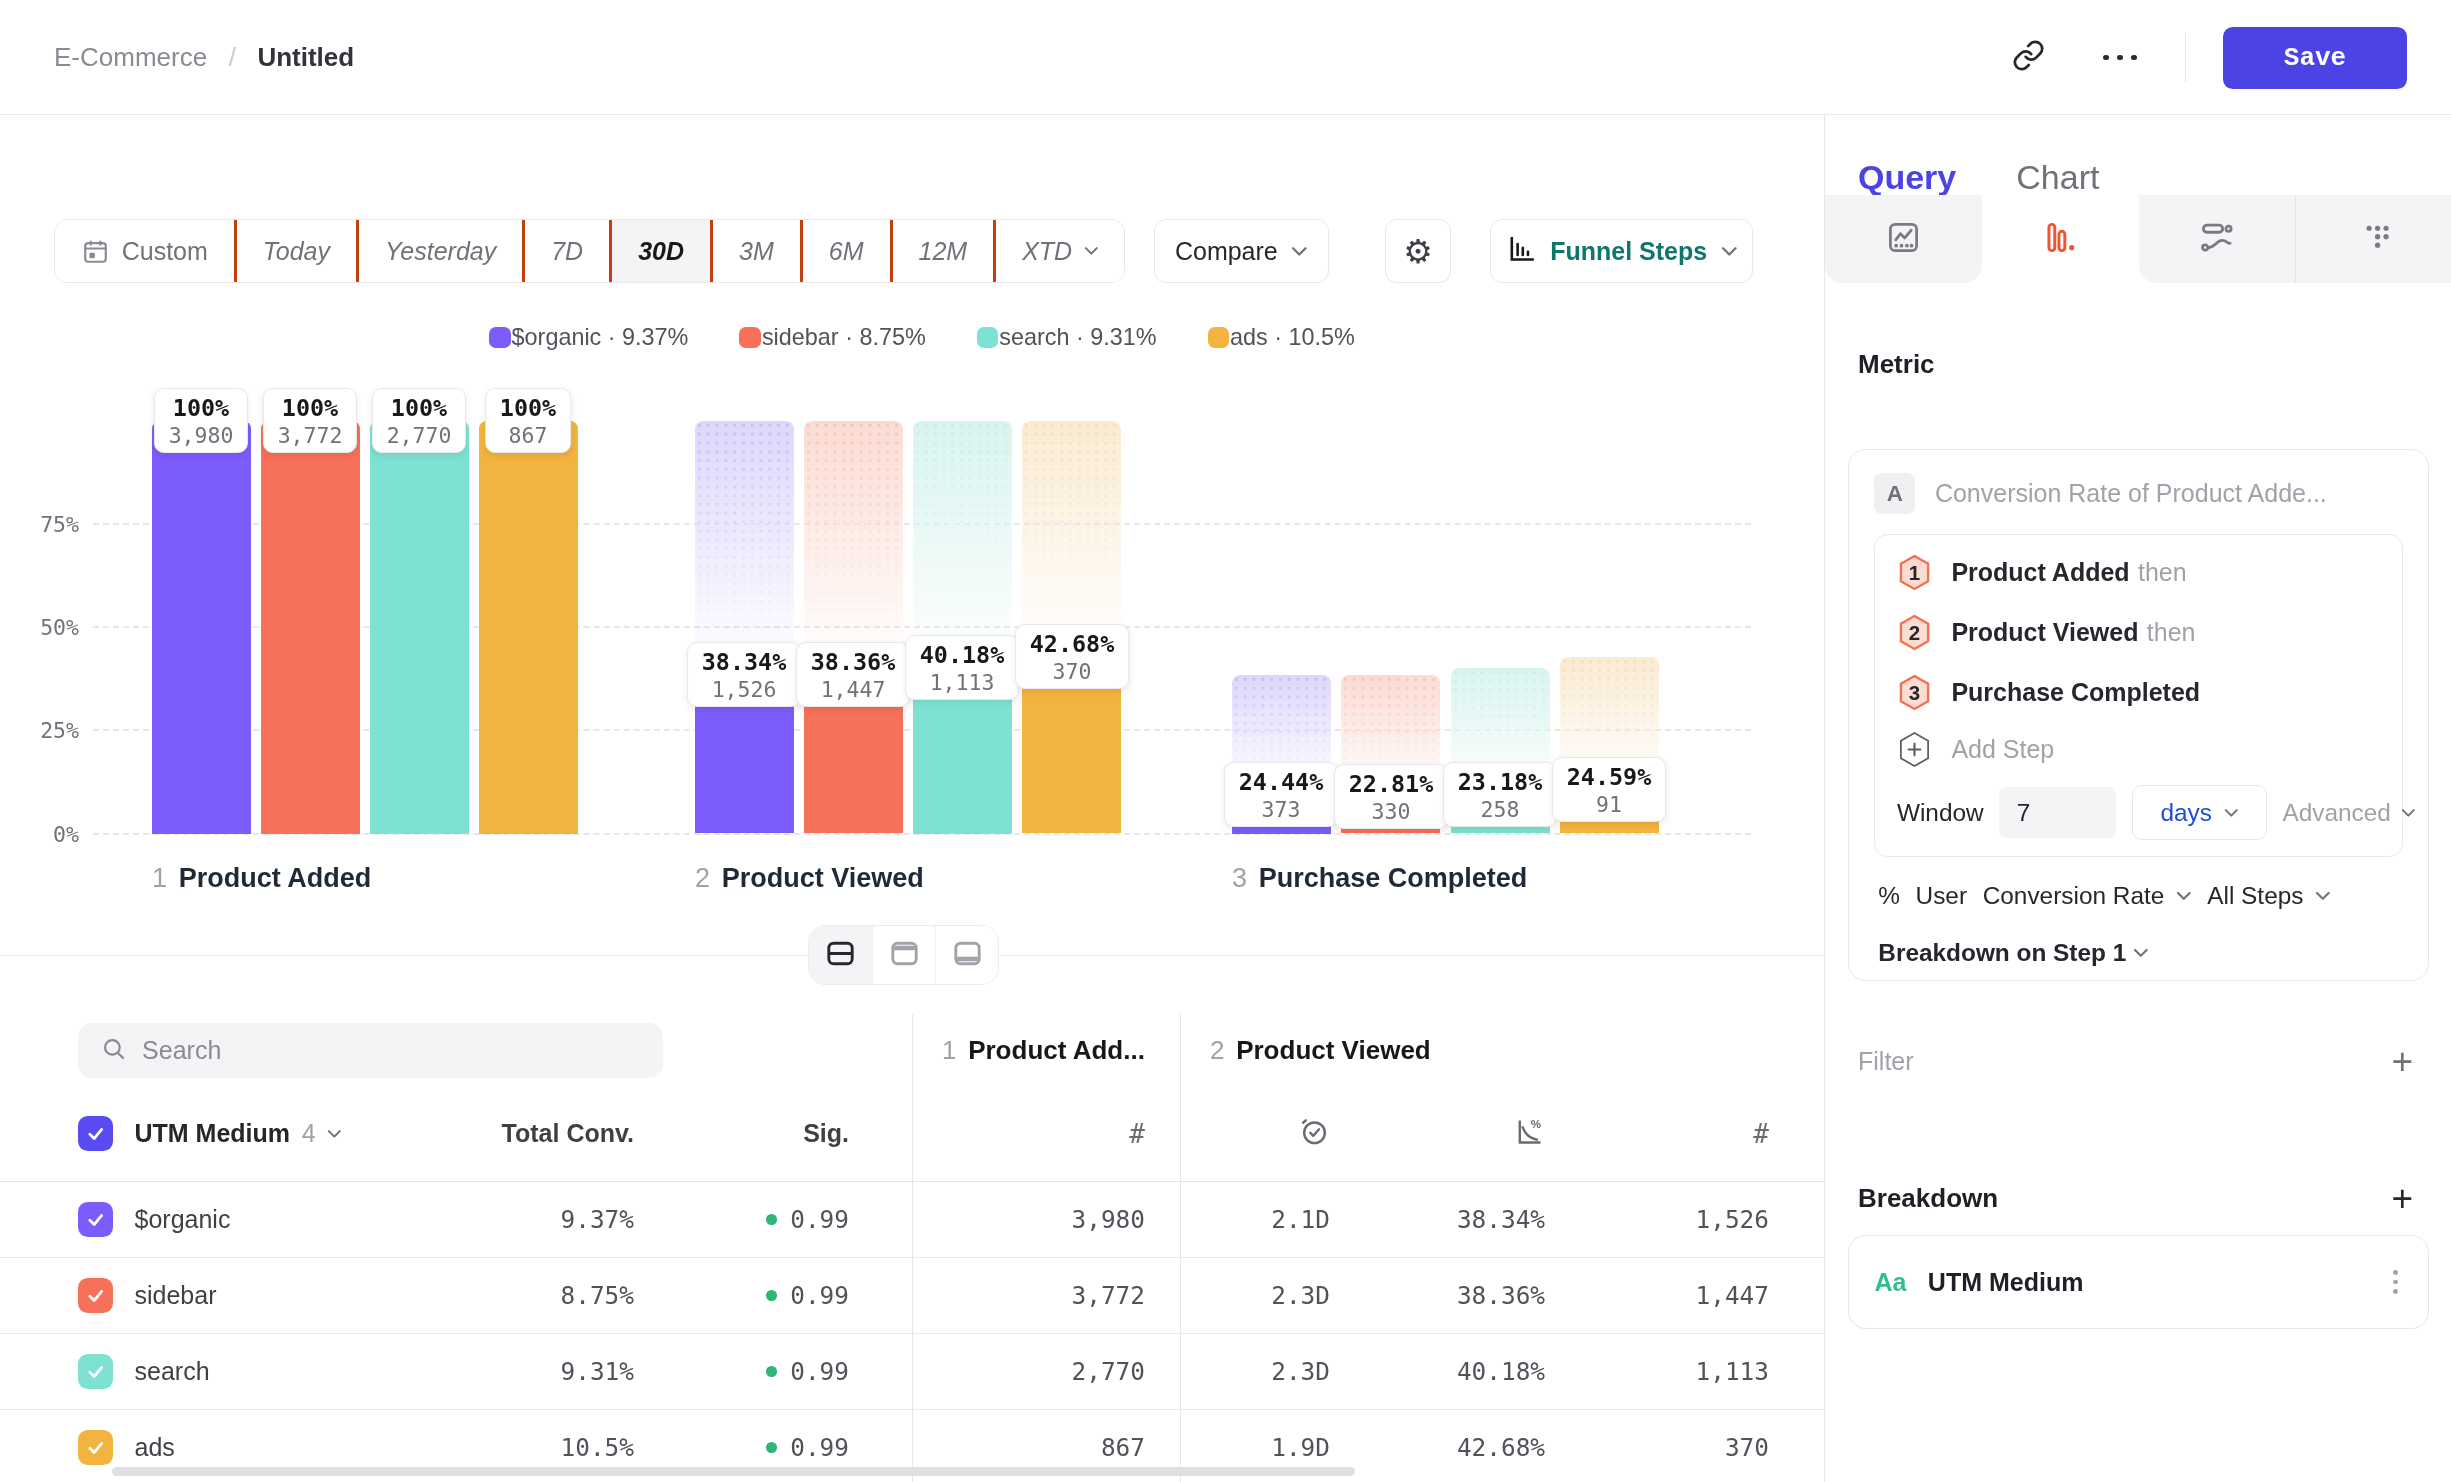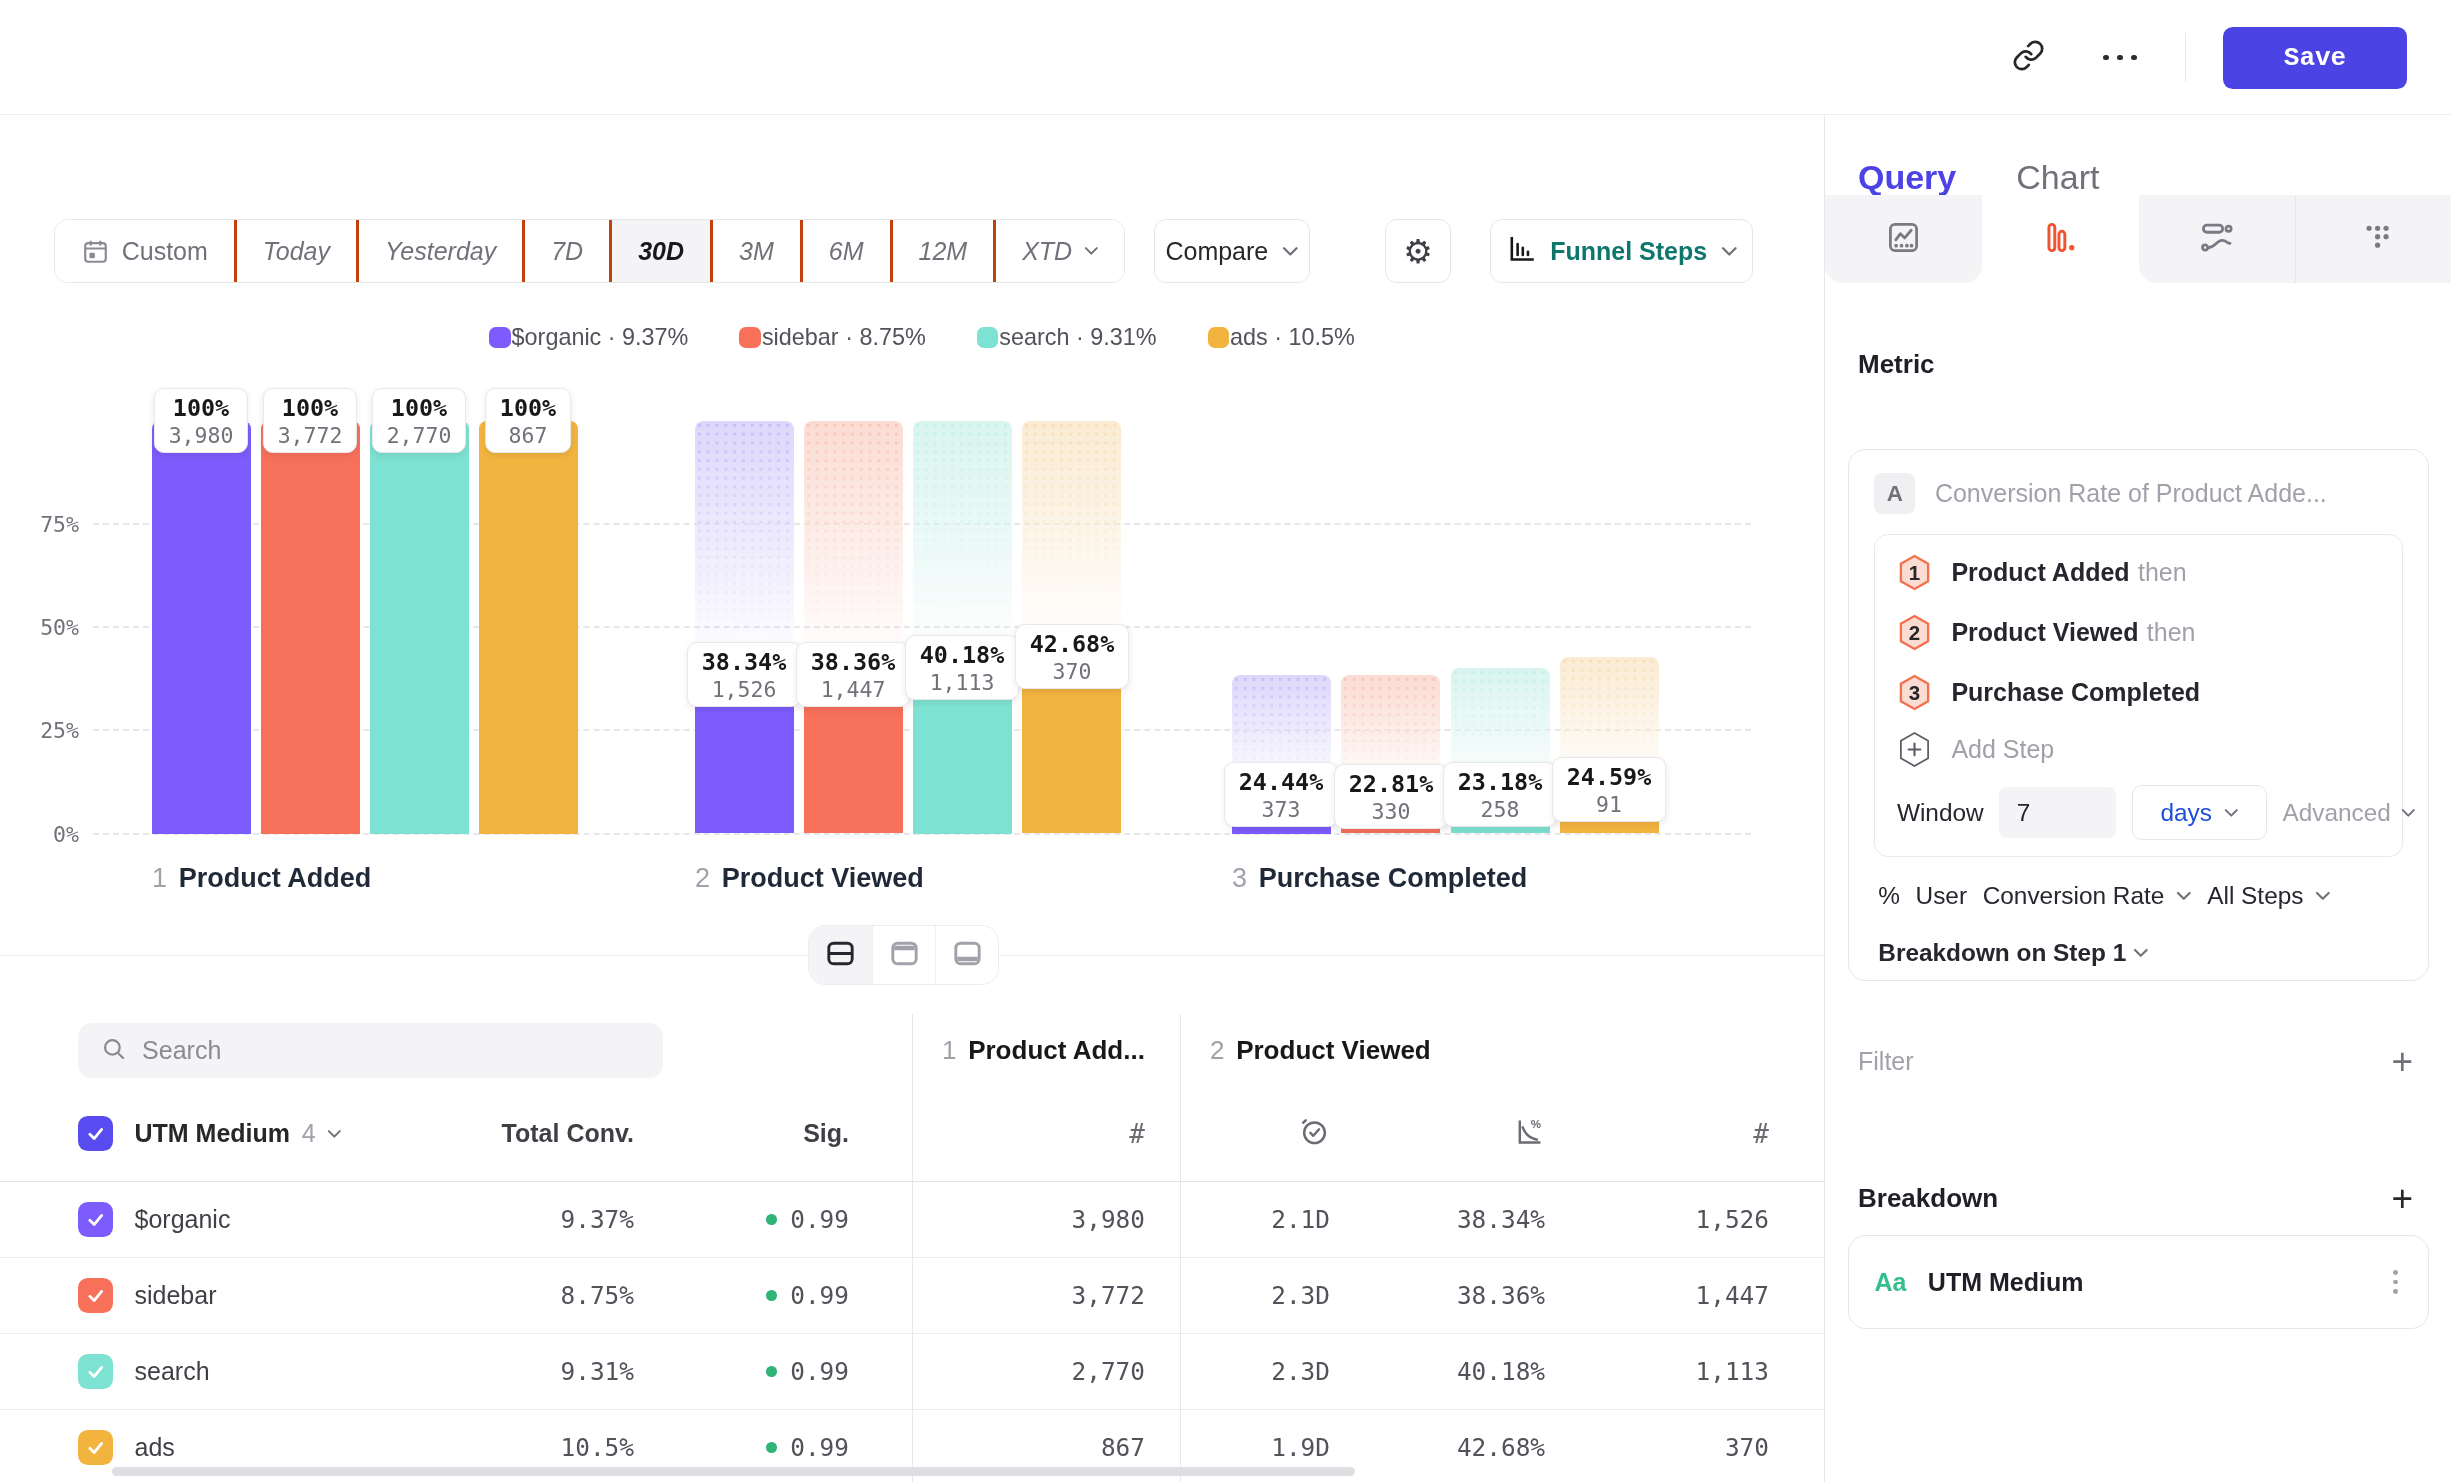--- a/index.html
+++ b/index.html
@@ -26,21 +26,21 @@
   .sidebar { position:absolute; left:1825px; top:115px; width:627px; height:1367px; background:#fff; }
 
   
   .date-tabs { position:absolute; left:54px; top:104px; height:64px; display:flex; align-items:stretch;
     border:1.5px solid #e7e7ea; border-radius:13.7px; overflow:hidden; background:#fff; }
   .seg { display:flex; align-items:center; gap:11.7px; padding:0 26px; font-size:25px; color:#71717a; cursor:pointer; white-space:nowrap; background:#fff; }
   .seg + .seg { border-left:3px solid #c2410c;font-style:italic; }
   .seg.active { background:#f4f4f6; color:#18181b; font-weight:700; }
   .tb-btn { position:absolute; height:64px; border:1.5px solid #e7e7ea; border-radius:11.7px; background:#fff;
     display:flex; align-items:center; justify-content:center; gap:13.7px; font-size:25px; color:#27272a; cursor:pointer; }
-  .compare-btn { left:1154px; top:104px; width:156px; font-weight:500; }
+  .compare-btn { left:1154px; top:104px; width:175px; font-weight:500; }
   .gear-btn { left:1385px; top:104px; width:66px; }
   .gear-glyph { font-size:33px; color:#3f3f46; line-height:1; }
   .charttype-btn { left:1490px; top:104px; width:263px; font-weight:600; color:#0f766e; }
   .chev { color:#71717a; flex:none; }
 
   
   .legend { position:absolute; left:93px; top:209px; width:1658px; display:flex; justify-content:center; gap:51px; }
   .leg-item { display:flex; align-items:center; gap:1px; font-size:23.4px; color:#52525b; font-weight:500; }
   .leg-sw { width:21.5px; height:21.5px; border-radius:6.8px; flex:none; }
 
@@ -145,20 +145,25 @@
     display:flex; align-items:center; gap:21.5px; padding:0 25px; }
   .aa { color:#33be8b; font-size:25px; font-weight:700; }
   .bd-name { font-size:25px; font-weight:700; color:#1f1f27; flex:1; }
   .kebab { display:flex; flex-direction:column; gap:4.9px; cursor:pointer; padding:5.9px; }
   .kebab i { width:4.9px; height:4.9px; border-radius:50%; background:#a1a1aa; }
 </style>
 </head>
 <body>
 
 <div class="topbar">
+  <div class="crumbs">
+    <span class="crumb-parent">E-Commerce</span>
+    <span class="crumb-sep">/</span>
+    <span class="crumb-current">Untitled</span>
+  </div>
   <div class="top-actions">
     <div class="icon-btn">
       <span>
         <svg width="33" height="33" viewBox="0 0 24 24" fill="none" stroke="#27272a" stroke-width="2" stroke-linecap="round" stroke-linejoin="round">
           <path d="M10 13a5 5 0 0 0 7.54.54l3-3a5 5 0 0 0-7.07-7.07l-1.72 1.71"></path>
           <path d="M14 11a5 5 0 0 0-7.54-.54l-3 3a5 5 0 0 0 7.07 7.07l1.71-1.71"></path>
         </svg>
       </span>
     </div>
     <div class="icon-btn">

